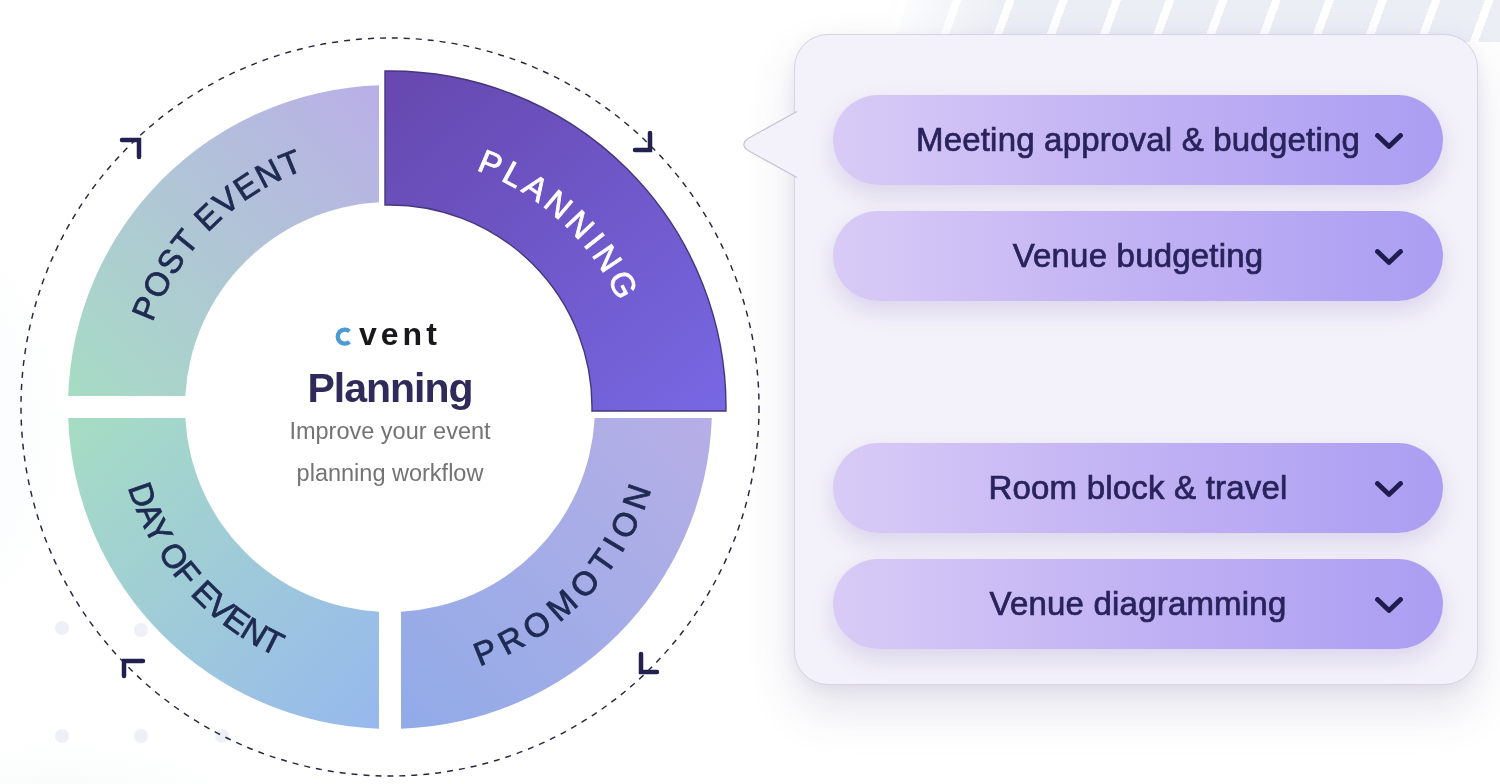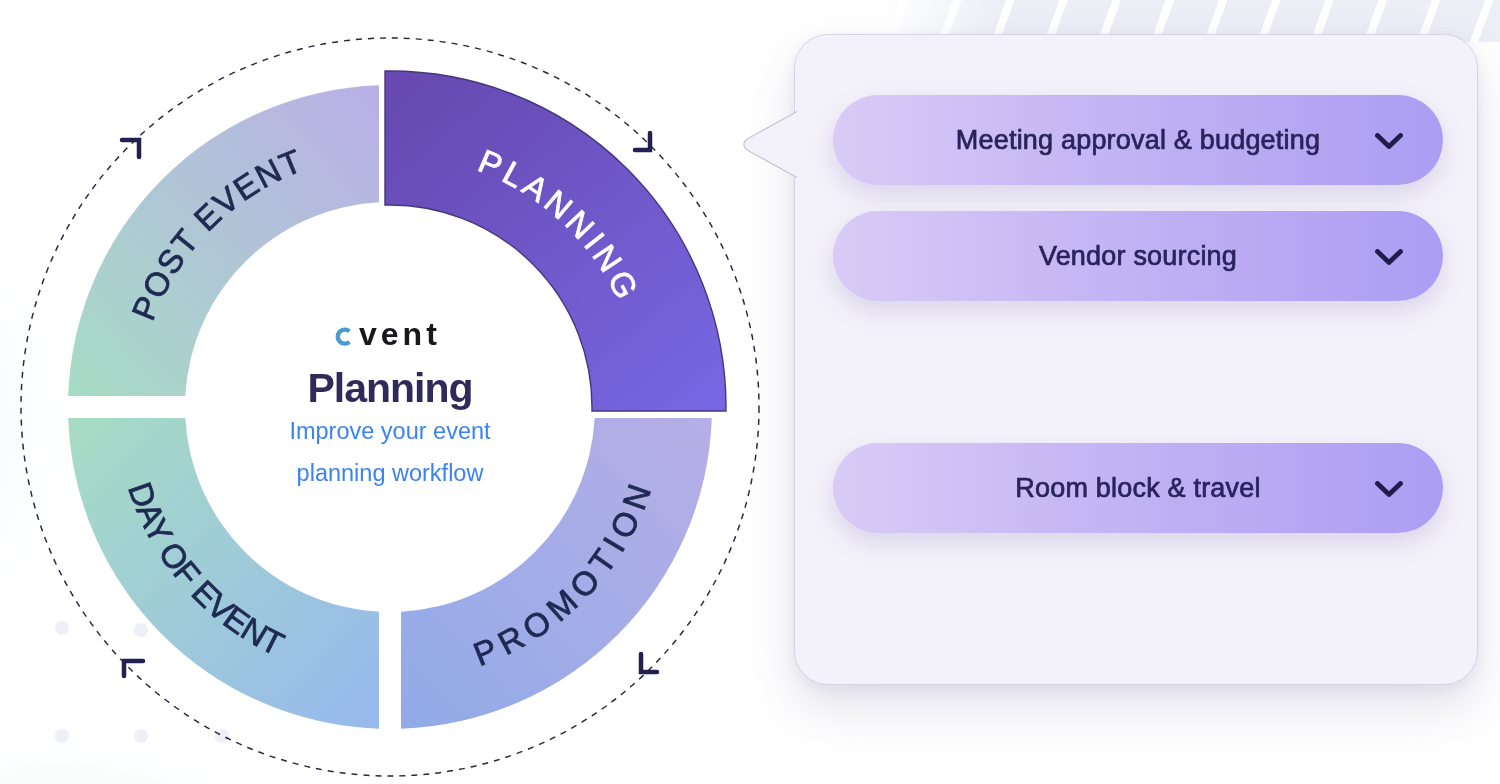--- a/index.html
+++ b/index.html
@@ -16,26 +16,26 @@
   .dot{position:absolute;width:14px;height:14px;border-radius:50%;background:#eff0f7;}
   
   .panel{position:absolute;left:794px;top:34px;width:684px;height:651px;
      background:#f3f1f9;border:1px solid #d7d3e5;border-radius:34px;box-sizing:border-box;
      box-shadow:0 24px 48px rgba(84,74,130,.16), 0 4px 14px rgba(84,74,130,.08);}
   .pill{position:absolute;left:39px;width:610px;height:90px;border-radius:45px;
      background:linear-gradient(90deg,#d9cbf6 0%,#c3b4f4 45%,#ab9df2 100%);
      box-shadow:0 10px 22px rgba(109,94,183,.18);}
   .pill span{position:absolute;left:0;right:0;top:0;bottom:0;display:flex;
      align-items:center;justify-content:center;
-     font-size:27px;color:#29235c;letter-spacing:0.2px;-webkit-text-stroke:0.7px #29235c;}
+     font-size:33px;color:#29235c;letter-spacing:0.2px;-webkit-text-stroke:0.7px #29235c;}
   .chev{position:absolute;right:40px;top:50%;margin-top:-7px;}
   
   .ctr{position:absolute;left:240px;top:0;width:300px;height:784px;text-align:center;}
   .h1{position:absolute;top:365px;width:100%;font-weight:bold;font-size:41px;color:#2f2a5a;letter-spacing:-1px;line-height:47px;}
-  .sub{position:absolute;top:410px;width:100%;font-size:23.5px;color:#3b82f6;line-height:42px;}
+  .sub{position:absolute;top:410px;width:100%;font-size:23.5px;color:#737373;line-height:42px;}
 </style>
 </head>
 <body>
   <div class="stripes"></div>
   <div class="stripefade"></div>
   <div class="dot" style="left:55px;top:621px;"></div>
   <div class="dot" style="left:134px;top:623px;"></div>
   <div class="dot" style="left:55px;top:729px;"></div>
   <div class="dot" style="left:134px;top:729px;"></div>
   <div class="dot" style="left:215px;top:729px;"></div>
@@ -104,24 +104,30 @@
     <path d="M 65 6.5 L 16.5 33.2 Q 7.2 39.5 16.5 45.8 L 65 72.5" fill="#f3f1f9" stroke="#c6c2d6" stroke-width="1.2"></path>
   </svg>
   <div class="pills" style="position:absolute;left:794px;top:34px;width:684px;height:651px;">
     <div class="pill" style="top:61px;">
       <span>Meeting approval &amp; budgeting</span>
       <svg class="chev" width="28" height="16" viewBox="0 0 28 16">
         <path d="M 2.5 2.5 L 14 13.5 L 25.5 2.5" fill="none" stroke="#201d4e" stroke-width="4.8" stroke-linecap="round" stroke-linejoin="round"></path>
       </svg>
     </div>
     <div class="pill" style="top:177px;">
-      <span>Vendor sourcing</span>
+      <span>Venue budgeting</span>
       <svg class="chev" width="28" height="16" viewBox="0 0 28 16">
         <path d="M 2.5 2.5 L 14 13.5 L 25.5 2.5" fill="none" stroke="#201d4e" stroke-width="4.8" stroke-linecap="round" stroke-linejoin="round"></path>
       </svg>
     </div>
     <div class="pill" style="top:409px;text-decoration:underline;">
       <span>Room block &amp; travel</span>
       <svg class="chev" width="28" height="16" viewBox="0 0 28 16">
         <path d="M 2.5 2.5 L 14 13.5 L 25.5 2.5" fill="none" stroke="#201d4e" stroke-width="4.8" stroke-linecap="round" stroke-linejoin="round"></path>
       </svg>
     </div>
+    <div class="pill" style="top:525px;">
+      <span>Venue diagramming</span>
+      <svg class="chev" width="28" height="16" viewBox="0 0 28 16">
+        <path d="M 2.5 2.5 L 14 13.5 L 25.5 2.5" fill="none" stroke="#201d4e" stroke-width="4.8" stroke-linecap="round" stroke-linejoin="round"></path>
+      </svg>
+    </div>
   </div>
 
 </body></html>

